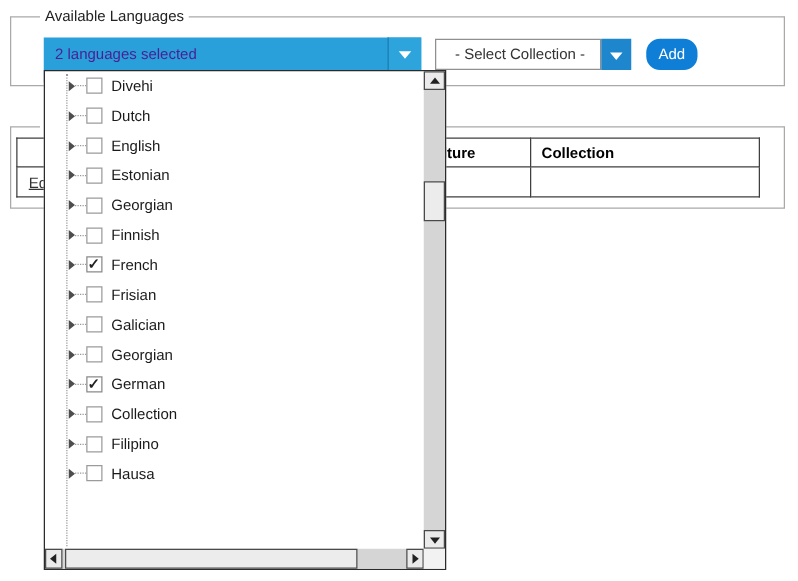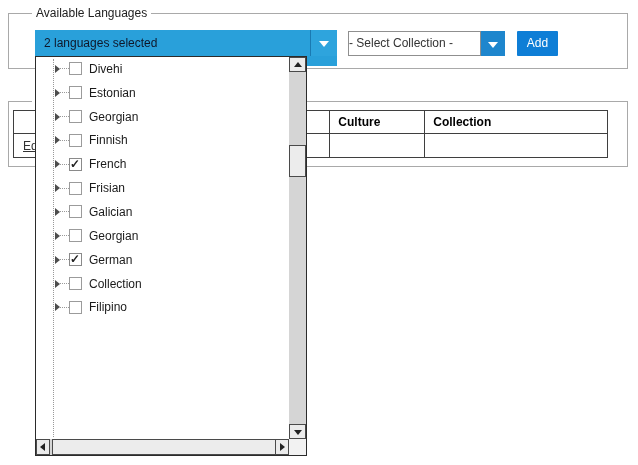--- a/index.html
+++ b/index.html
@@ -9,53 +9,53 @@
 
   
   .groupbox { position:absolute; border:1px solid #a9a9a9; background:transparent; }
   .gb-avail { left:8px; top:13px; width:620px; height:56px; }
   .gb-current { left:8px; top:101px; width:620px; height:66px; }
   .gb-legend { position:absolute; top:-8px; left:23px; background:#ffffff; padding:0 4px;
                font-size:12px; color:#222; white-space:nowrap; }
 
   
   .combo-langs { position:absolute; left:35px; top:30px; width:302px; height:36px;
-                 background:#29a0da; color:#0f172a; font-size:12px; z-index:5; }
+                 background:#29a0da; color:#4c1d95; font-size:12px; z-index:5; }
   .combo-langs .val { position:absolute; left:9px; top:0; line-height:26px; }
   .combo-langs .btn { position:absolute; right:0; top:0; width:27px; height:26px;
                       border-left:1px solid #1a7ab2; background:#2ea4dd; }
   .tri-down-w { position:absolute; left:50%; top:50%; transform:translate(-50%,-35%);
                 width:0; height:0; border-left:5px solid transparent; border-right:5px solid transparent;
                 border-top:6px solid #ffffff; }
 
   
   .combo-coll { position:absolute; left:348px; top:31px; height:25px; display:flex; z-index:2; }
   .combo-coll .field { width:133px; height:25px; background:#fff; border:1px solid #8f8f8f;
-                       font-size:12px; color:#333; line-height:23px; padding-left:0; }
+                       font-size:12px; color:#333; line-height:23px; padding-left:15px; }
   .combo-coll .btn { position:relative; width:24px; height:25px; background:#1e86cd; }
 
   
   .add-btn { position:absolute; left:517px; top:31px; width:41px; height:25px;
-             background:#0e7ed6; color:#fff; font-size:12px; border:none; border-radius:1px;
+             background:#0e7ed6; color:#fff; font-size:12px; border:none; border-radius:11px;
              text-align:center; line-height:25px; z-index:2; }
 
   
   .cur-table { position:absolute; left:13px; top:110px; width:595px; height:47px;
                border-collapse:collapse; font-size:12px; }
   .cur-table td, .cur-table th { border:1px solid #3f3f3f; padding:0 0 0 8px; text-align:left;
                                  font-size:12px; }
   .cur-table th { font-weight:bold; color:#000; height:23px; }
   .cur-table td { height:24px; }
   .cur-table .c0 { width:317px; }
   .cur-table .c1 { width:95px; }
   .cur-table .c2 { width:183px; }
   .edit-link { color:#333; text-decoration:underline; padding-left:1px; }
 
   
-  .popup { position:absolute; left:35px; top:56px; width:272px; height:400px;
+  .popup { position:absolute; left:35px; top:56px; width:322px; height:400px;
            background:#fff; border:1px solid #2b2b2b; z-index:10; }
   .tree { position:absolute; left:0; top:0; right:17px; bottom:16px; overflow:hidden; }
   .tree::before { content:""; position:absolute; left:17px; top:2px; bottom:2px;
                   border-left:1px dotted #999; }
   .tree-item { position:relative; display:flex; align-items:center; height:23.85px;
                padding-left:19px; font-size:12px; color:#1a1a1a; background:#fff0; }
   .expander { width:0; height:0; border-top:4px solid transparent; border-bottom:4px solid transparent;
               border-left:5px solid #4d4d4d; margin-right:0; flex:0 0 auto; }
   .dots { width:9px; border-bottom:1px dotted #999; height:1px; flex:0 0 auto; }
   .cb { position:relative; width:13px; height:13px; border:1px solid #9b9b9b; background:#fff;
@@ -134,20 +134,32 @@
         <div class="tree-item">
           <span class="expander"></span>
           <span class="dots"></span>
           <span class="cb"></span>
           <span class="lbl">Divehi</span>
         </div>
         <div class="tree-item">
           <span class="expander"></span>
           <span class="dots"></span>
           <span class="cb"></span>
+          <span class="lbl">Dutch</span>
+        </div>
+        <div class="tree-item">
+          <span class="expander"></span>
+          <span class="dots"></span>
+          <span class="cb"></span>
+          <span class="lbl">English</span>
+        </div>
+        <div class="tree-item">
+          <span class="expander"></span>
+          <span class="dots"></span>
+          <span class="cb"></span>
           <span class="lbl">Estonian</span>
         </div>
         <div class="tree-item">
           <span class="expander"></span>
           <span class="dots"></span>
           <span class="cb"></span>
           <span class="lbl">Georgian</span>
         </div>
         <div class="tree-item">
           <span class="expander"></span>
@@ -189,20 +201,26 @@
           <span class="expander"></span>
           <span class="dots"></span>
           <span class="cb"></span>
           <span class="lbl">Collection</span>
         </div>
         <div class="tree-item">
           <span class="expander"></span>
           <span class="dots"></span>
           <span class="cb"></span>
           <span class="lbl">Filipino</span>
+        </div>
+        <div class="tree-item">
+          <span class="expander"></span>
+          <span class="dots"></span>
+          <span class="cb"></span>
+          <span class="lbl">Hausa</span>
         </div>
       </div>
 
     <div class="vscroll">
       <div class="sb-btn up">
         <span class="tri t-up"></span>
       </div>
       <div class="vthumb"></div>
       <div class="sb-btn down">
         <span class="tri t-down"></span>

